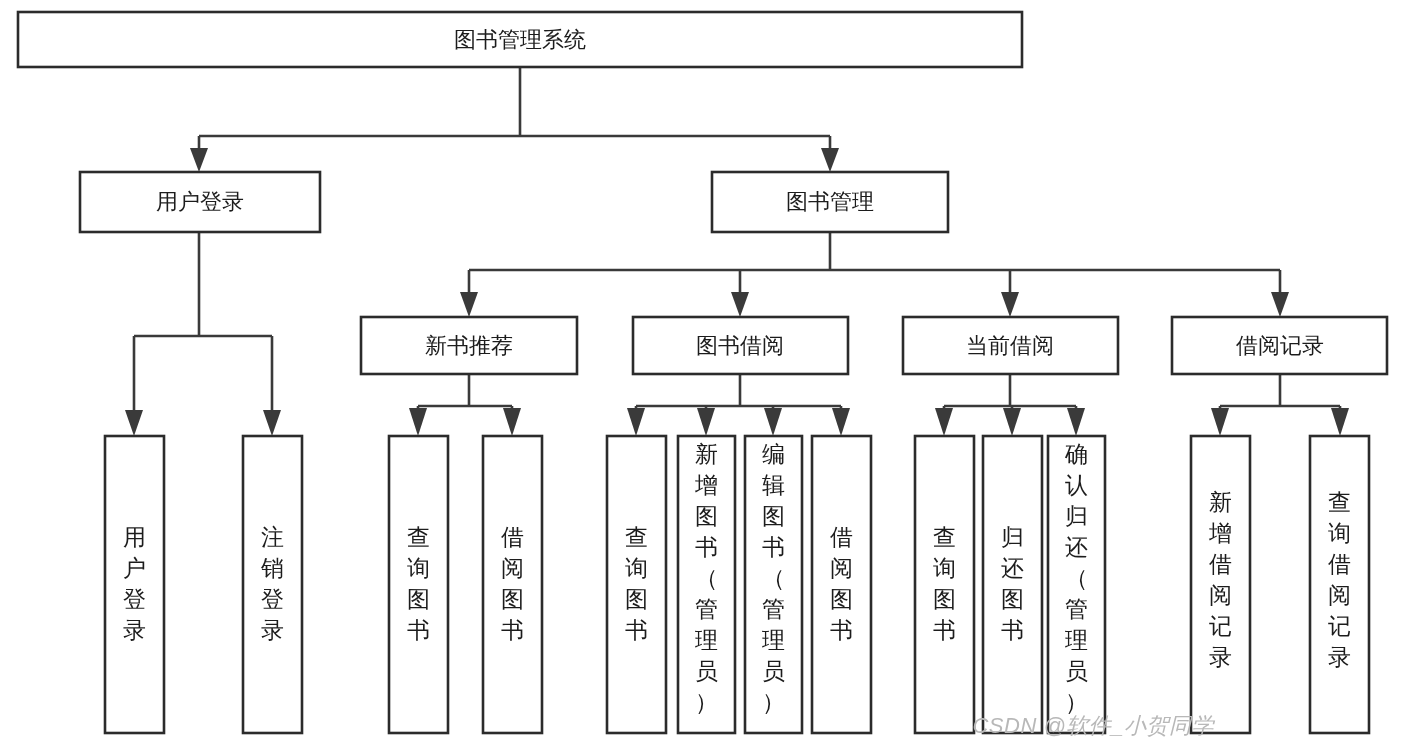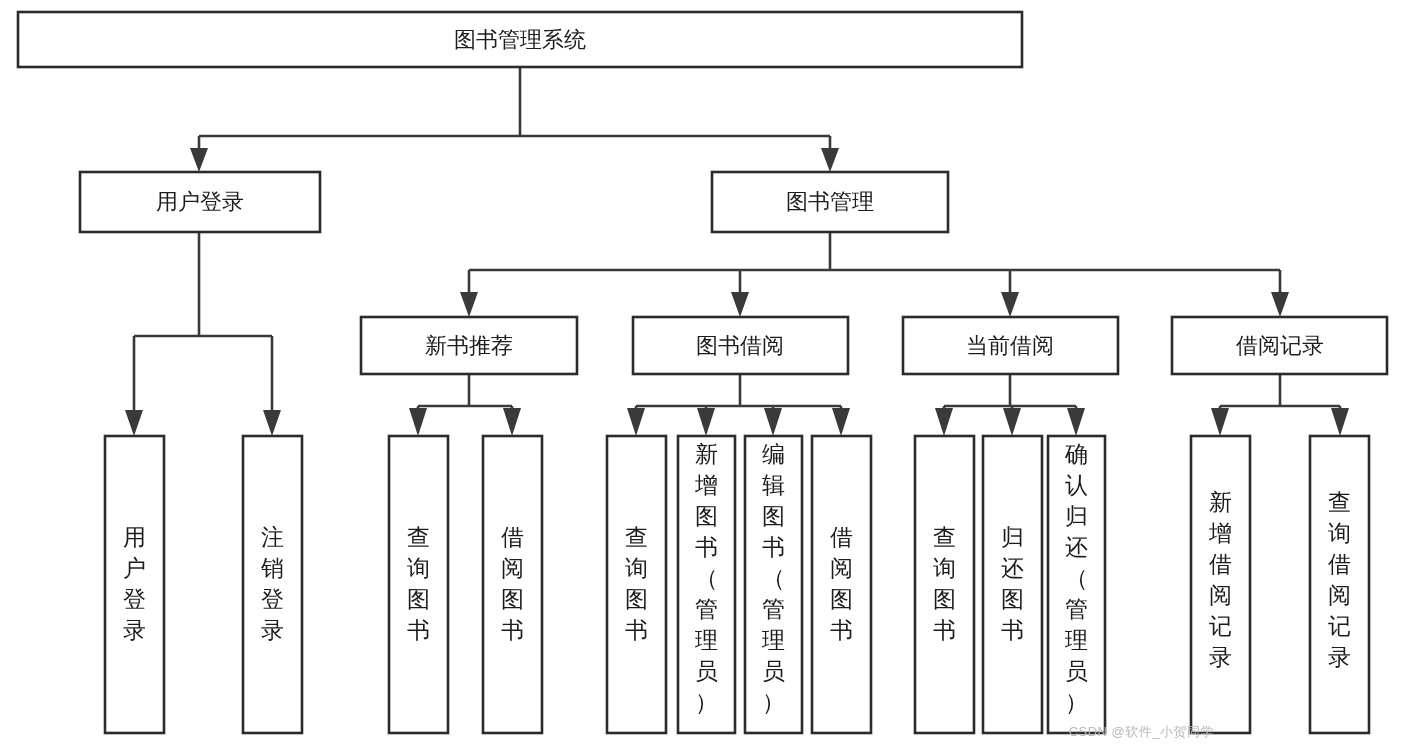--- a/index.html
+++ b/index.html
@@ -54,25 +54,26 @@
     font-family: "Liberation Sans", "DejaVu Sans", sans-serif;
     font-size: 23px;
     fill: #1c1c1c;
     text-anchor: middle;
   }
   .watermark {
     position: absolute;
     right: 12px;
     bottom: 6px;
     font-family: "Liberation Sans", "DejaVu Sans", sans-serif;
-    font-size: 13px;
+    font-size: 22px;
     color: #b8b8b8;
     letter-spacing: 0.5px;
     white-space: nowrap;
     pointer-events: none;
+    font-style: italic;
   }
 </style>
 </head>
 <body>
 
 <div id="diagram-root">
 
   <svg id="flow-svg" viewBox="0 0 1405 747" xmlns="http://www.w3.org/2000/svg">
 
     <g id="connectors-layer">

